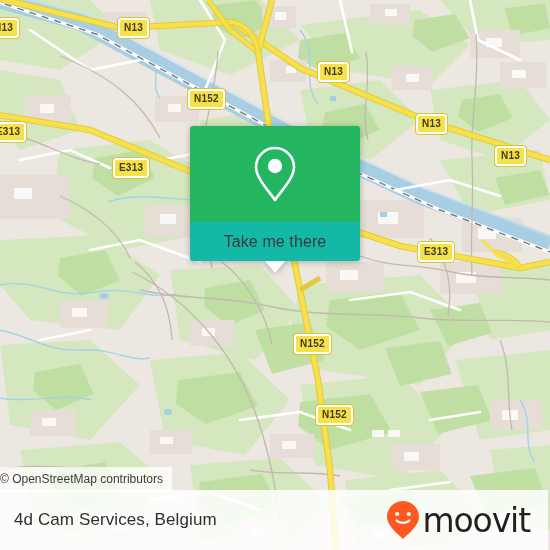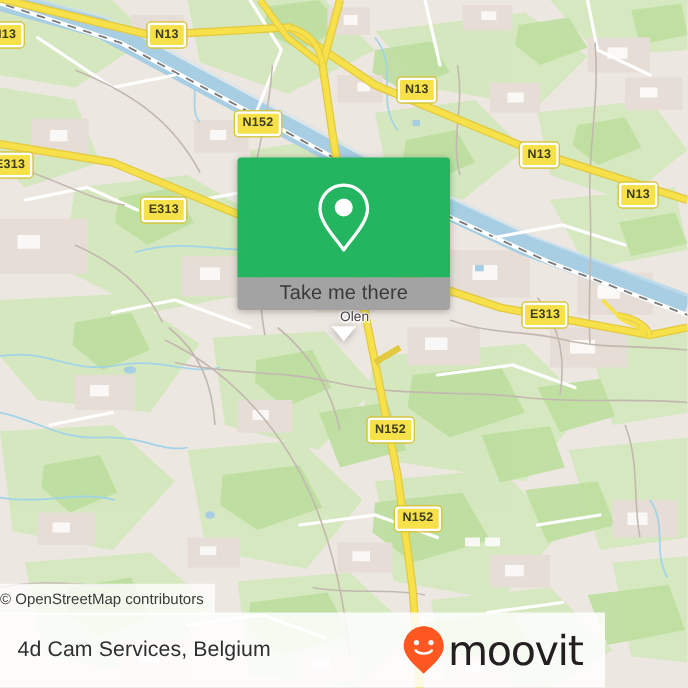--- a/index.html
+++ b/index.html
@@ -52,22 +52,22 @@
     position:absolute;left:190px;top:126px;width:170px;
     filter:drop-shadow(0 1px 3px rgba(0,0,0,.28));
   }
   #callout-head{
     background:#23b55f;
     height:96px;
     border-radius:3px 3px 0 0;
     display:flex;align-items:center;justify-content:center;
   }
   #callout-body{
-    background:#a3a3a3;
-    height:26px;
+    background:#14b8a6;
+    height:39px;
     border-radius:0 0 3px 3px;
     display:flex;align-items:center;justify-content:center;
   }
   #callout-label{
     color:#3a3a3a;
     font-size:16px;
     letter-spacing:.1px;
   }
   #callout-tail{
     position:absolute;
@@ -84,21 +84,21 @@
     position:absolute;left:0;top:467px;
     background:rgba(255,255,255,.78);
     color:#3b3b3b;
     font-size:12px;line-height:15px;
     padding:5px 9px 5px 0;
     white-space:nowrap;
   }
 
   
   #footer{
-    position:absolute;left:0;top:490px;width:484px;height:60px;
+    position:absolute;left:0;top:490px;width:548px;height:60px;
     background:rgba(255,255,255,.86);
     display:flex;align-items:center;justify-content:space-between;
     box-sizing:border-box;
     padding:0 18px 0 14px;
   }
   #footer-title{
     color:#2f2f2f;font-size:17px;white-space:nowrap;letter-spacing:.1px;
   }
   #brand{display:flex;align-items:center;gap:2px;}
   #brand-mark{display:block;}

